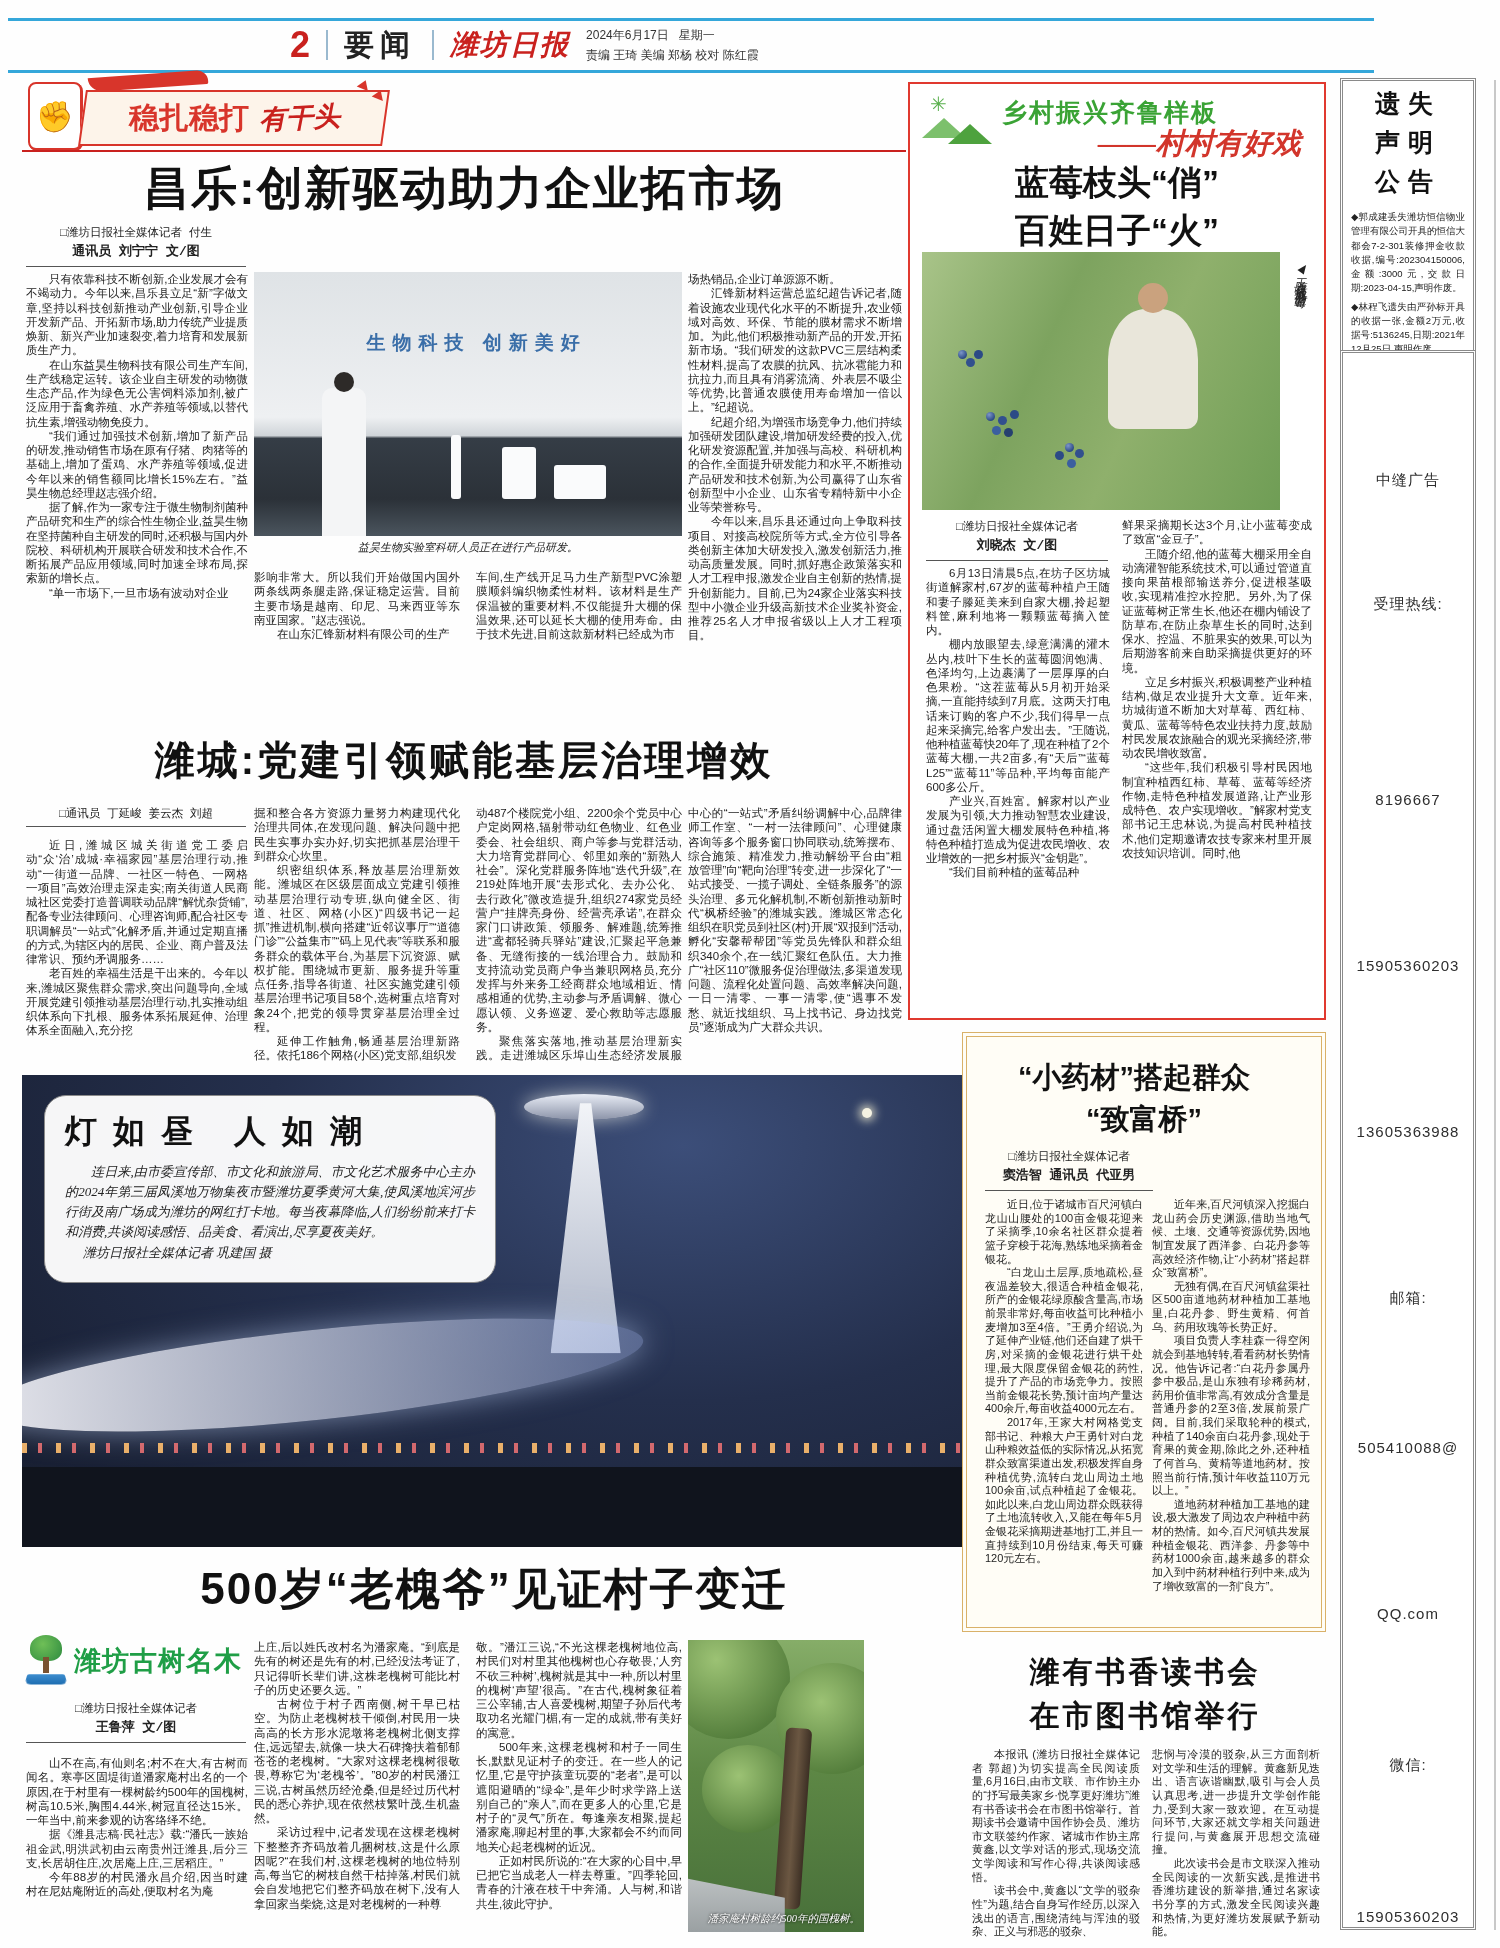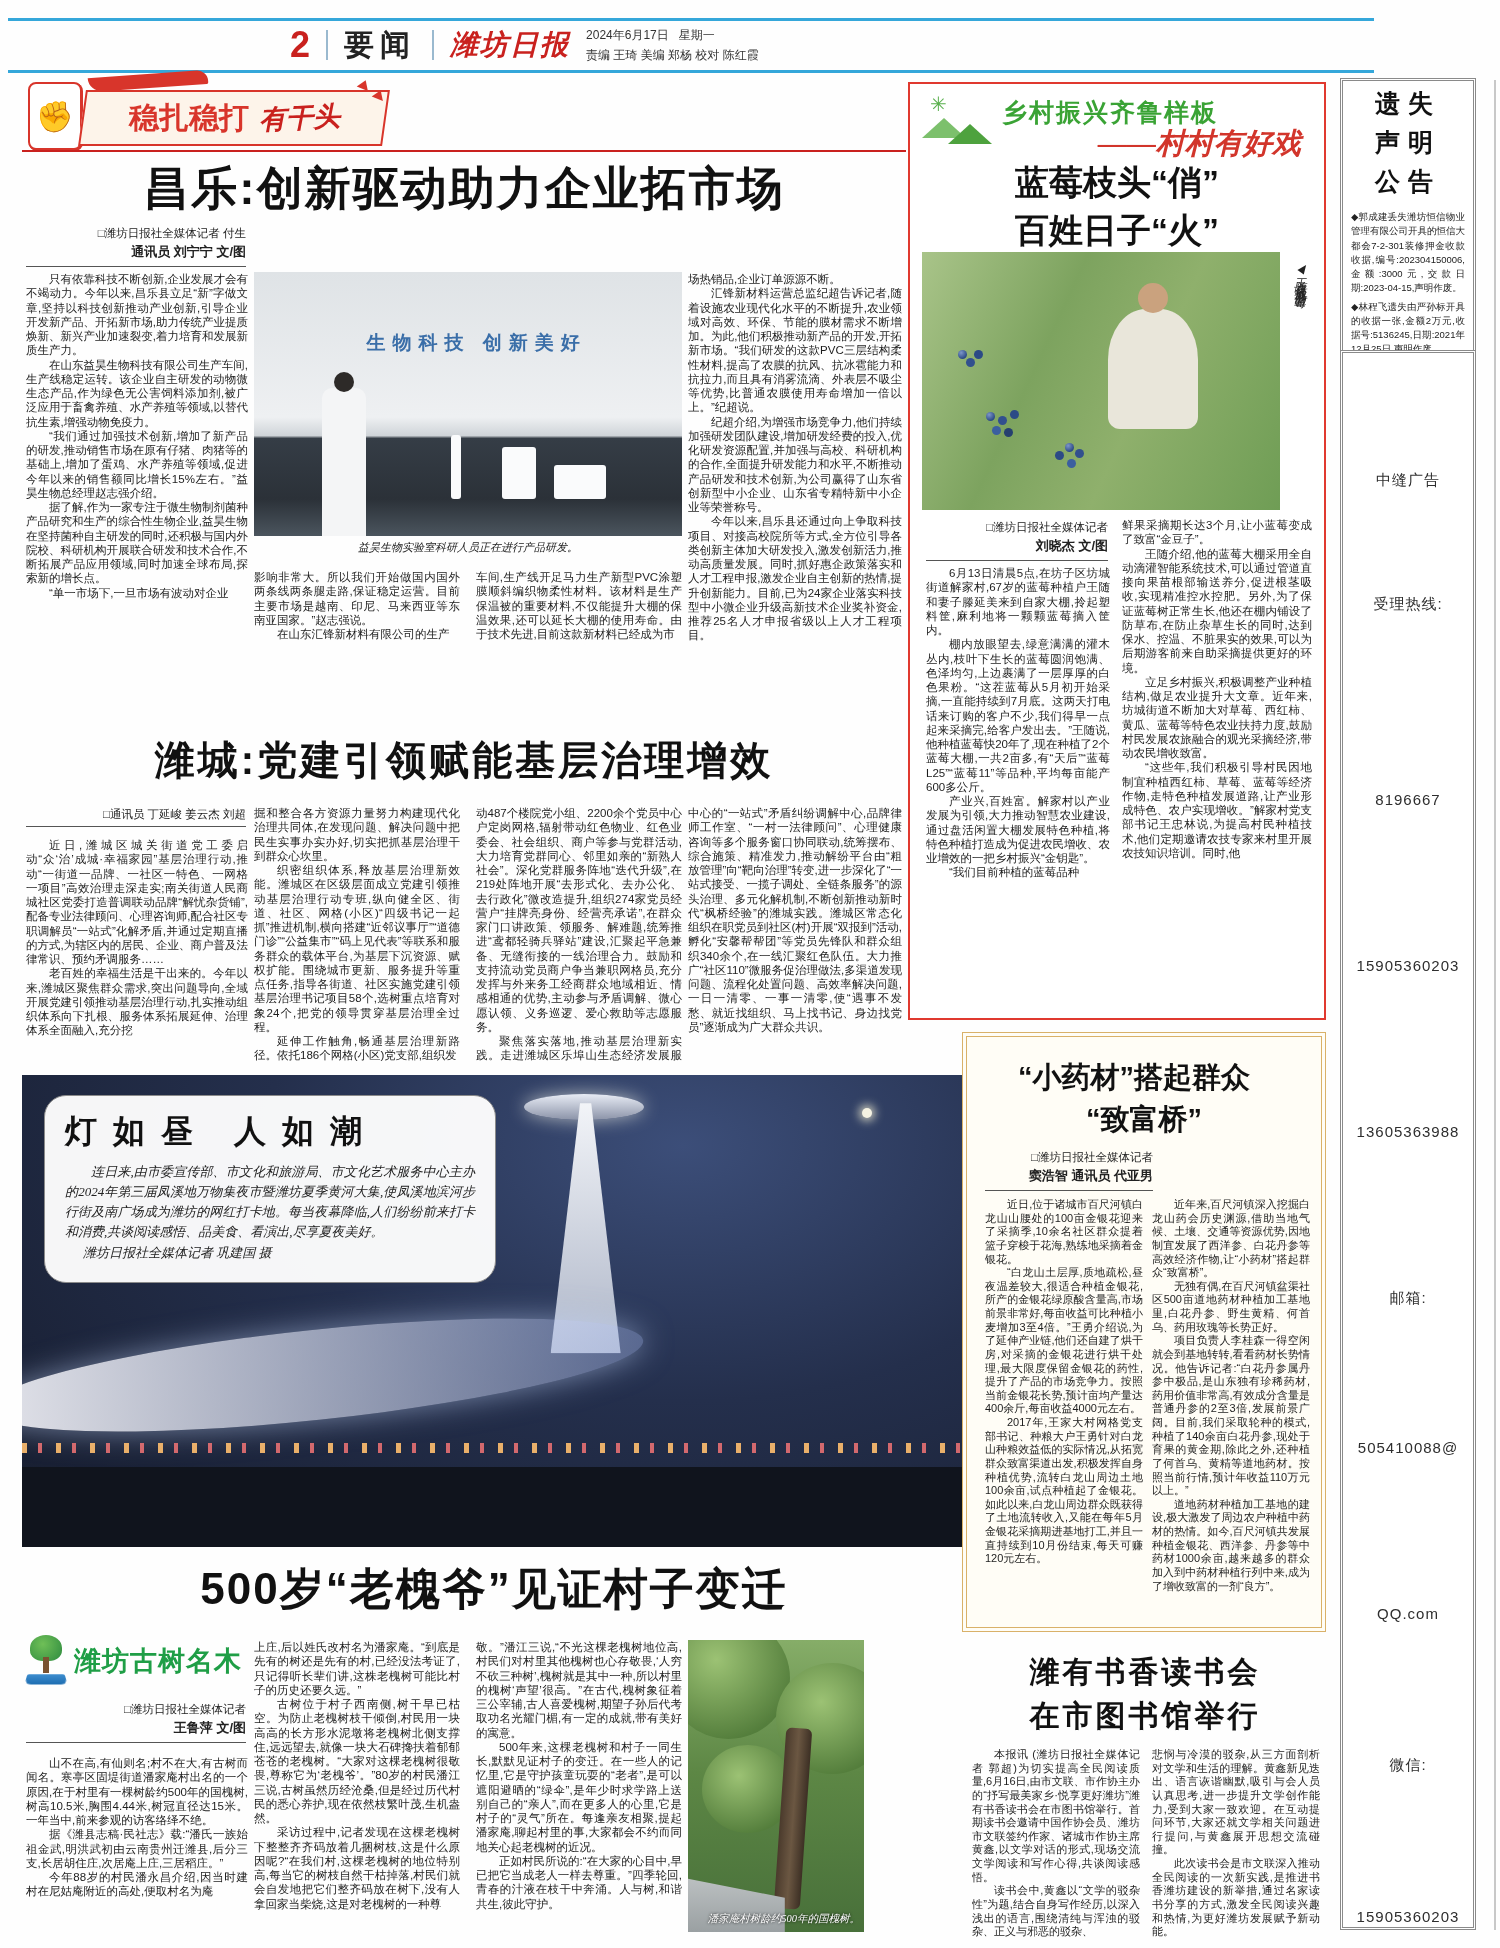--- a/index.html
+++ b/index.html
@@ -21,22 +21,22 @@
   .banner1{position:absolute;left:28px;top:82px;width:380px;height:64px;}
   .fist-card{position:absolute;left:0;top:0;width:50px;height:64px;background:#fff;border:2px solid #d8352b;border-radius:8px;
              color:#d8352b;font-size:30px;display:flex;align-items:center;justify-content:center;box-shadow:1px 1px 0 #d8352b;}
   .banner1-body{position:absolute;left:54px;top:8px;width:300px;height:52px;background:#fdf4ea;border:2px solid #d8352b;
                 transform:skewX(-8deg);display:flex;align-items:center;justify-content:center;gap:10px;}
   .b1main{font-size:30px;font-weight:900;color:#d8352b;transform:skewX(8deg);}
   .b1sub{font-size:27px;font-weight:900;color:#c9211e;font-style:italic;font-family:"Liberation Serif",serif;transform:skewX(8deg) rotate(-3deg);}
   .flag-swoosh{position:absolute;left:60px;top:-8px;width:120px;height:14px;background:#d8352b;border-radius:0 14px 2px 18px;transform:rotate(-4deg);}
   .bird{position:absolute;width:0;height:0;border-left:6px solid transparent;border-right:6px solid transparent;border-bottom:9px solid #d8352b;transform:rotate(22deg);}
   
-  .byline{position:absolute;font-size:11.5px;line-height:1.6;color:#222;text-align:right;
-          border-bottom:1px solid #555;padding-bottom:3px;font-family:Liberation Sans, sans-serif;}
+  .byline{position:absolute;font-size:11.5px;line-height:1.6;color:#222;text-align:center;
+          border-bottom:1px solid #555;padding-bottom:3px;font-family:Liberation Mono, monospace;}
   .byline b{font-size:13px;}
   
   .col{position:absolute;font-size:11.5px;line-height:1.24;text-align:justify;overflow:hidden;color:#1d1d1d;}
   .col p{margin:0;text-indent:2em;}
   .cont p:first-child{text-indent:0;}
   .col.small{font-size:11px;}
   
   .photo{position:absolute;overflow:hidden;}
   .lab-photo{background:linear-gradient(#dfe3e6 0%,#eef0f2 55%,#cfd4d8 62%,#353d46 63%,#2b3138 86%,#4b555e 100%);}
   .wall-slogan{position:absolute;left:12%;top:22%;width:80%;text-align:center;color:#3a6ea8;font-weight:700;font-size:19px;letter-spacing:7px;}

